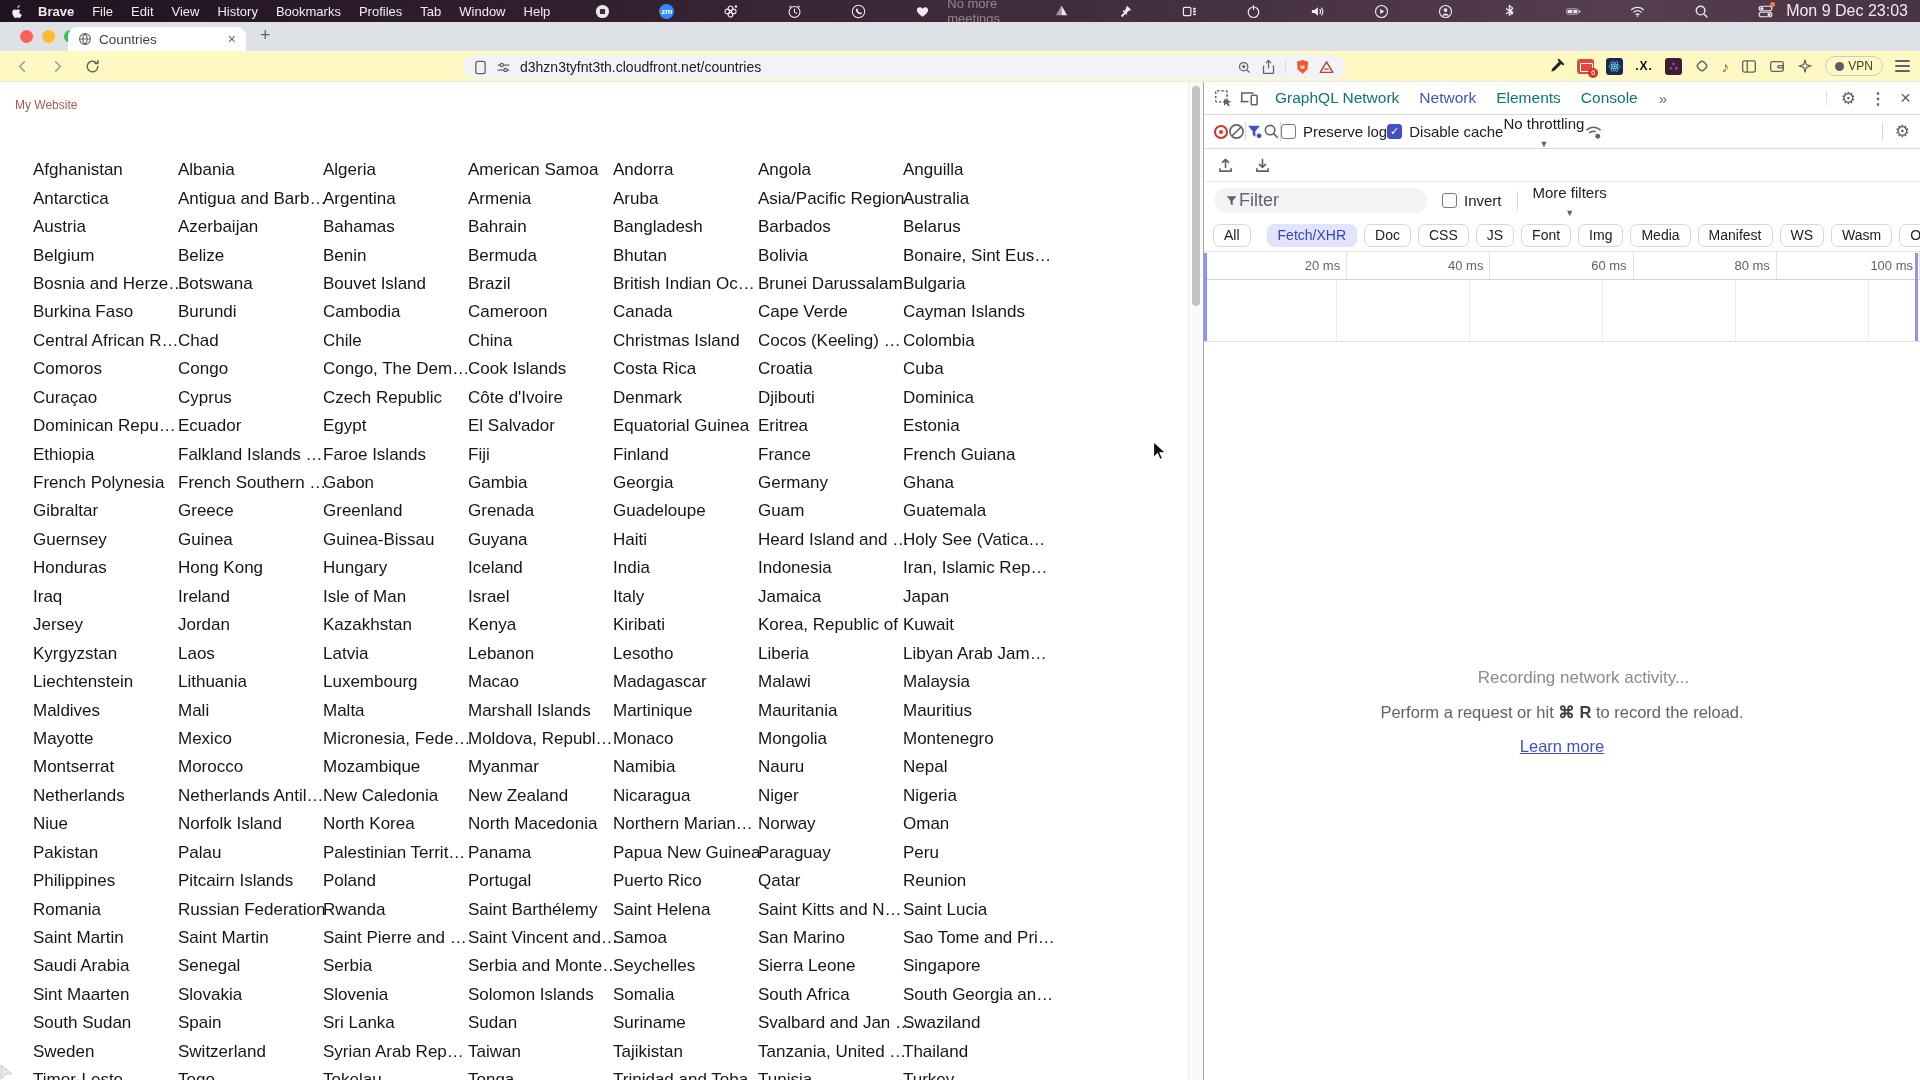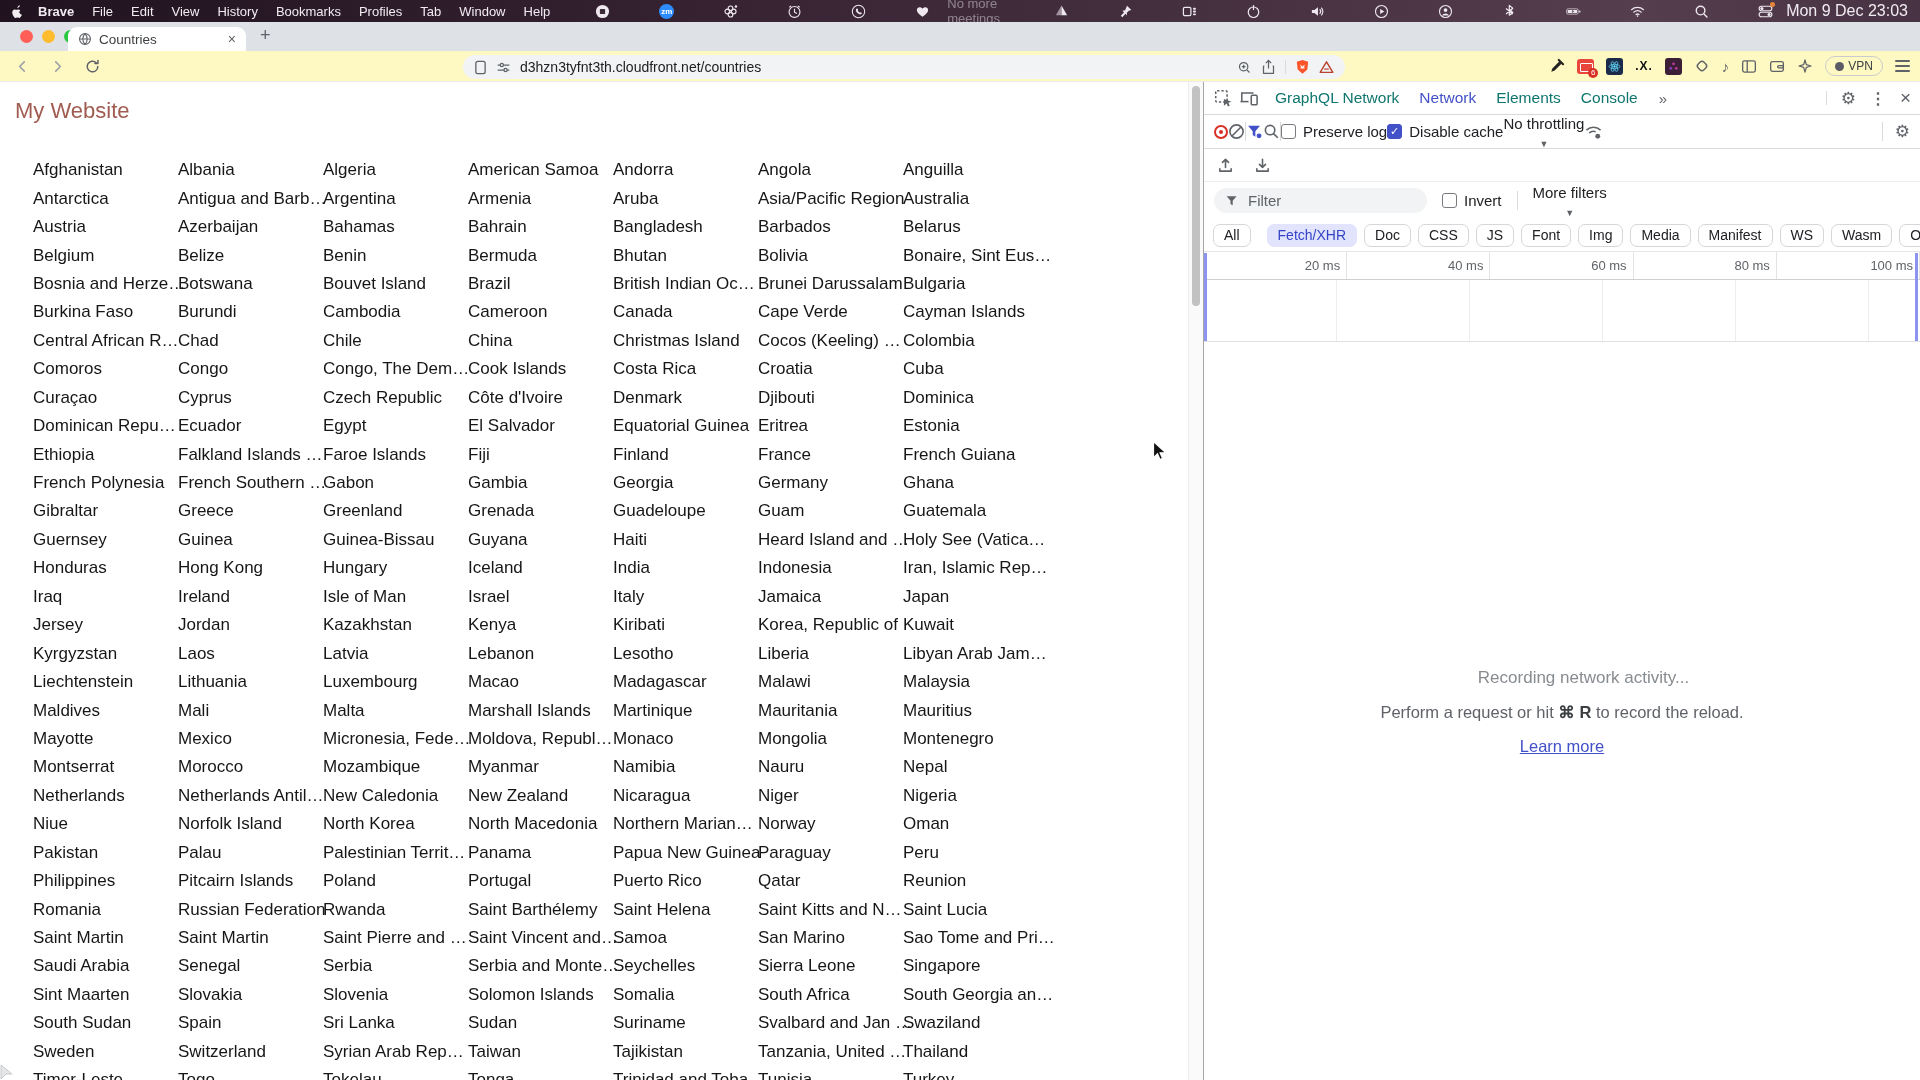--- a/index.html
+++ b/index.html
@@ -60,21 +60,21 @@
     align-items:center; justify-content:center; }
   .music-ic { font-size:15px; color:#5f6368; }
   .vpn-pill { display:flex; align-items:center; gap:4px; border:1.5px solid #c9cbce;
     border-radius:12px; padding:2px 9px; font-size:12px; color:#3c4043; }
   .vpn-dot { width:9px; height:9px; border-radius:50%; background:#5c5a66; }
   .burger { display:flex; flex-direction:column; gap:3px; }
   .burger i { width:15px; height:2px; background:#5f6368; border-radius:1px; }
 
   
   .page { position:absolute; left:0; top:82px; width:1188px; height:998px; background:#fff; overflow:hidden; }
-  .site-title { position:absolute; left:15px; top:16px; font-size:22px; font-weight:400; color:#a05c50; }
+  .site-title { position:absolute; left:15px; top:16px; font-size:12px; font-weight:400; color:#a05c50; }
   .countries { position:absolute; left:33px; top:74px; display:grid;
     grid-template-columns:repeat(7,145px); grid-auto-rows:28.45px; }
   .country { font-size:17px; color:#161616; white-space:nowrap; display:flex; align-items:center; }
   .page-scroll { position:absolute; left:1188px; top:82px; width:15px; height:998px;
     background:#fafafa; border-left:1px solid #ececec; }
   .page-scroll .thumb { position:absolute; left:3px; top:4px; width:8px; height:220px;
     background:#c2c2c2; border-radius:4px; }
 
   
   .devtools { position:absolute; left:1203px; top:82px; right:0; bottom:0; background:#fff;
@@ -99,21 +99,21 @@
   .chk.on { background:#4251c8; border-color:#4251c8; color:#fff; display:flex; align-items:center;
     justify-content:center; font-size:11px; }
   .chk-label { display:flex; align-items:center; gap:7px; }
   .throttle { display:flex; align-items:center; gap:7px;flex-direction:column; }
   .caret { font-size:9px; color:#5f6368; }
   .dt-controls .right { margin-left:auto; display:flex; align-items:center; gap:12px; }
 
   .dt-har { height:33px; border-bottom:1px solid #ececec; padding:0 13px; gap:20px; }
   .dt-filterrow { height:37px; padding:0 10px; gap:15px; font-size:15px; }
   .filter-pill { width:213px; height:25px; background:#f1f3f4; border-radius:13px; display:flex;
-    align-items:center; gap:9px; padding:0 11px; color:#5f6368; font-size:15px; }
+    align-items:center; padding:0 11px; color:#5f6368; font-size:18px; }
   .dt-chips { height:33px; border-bottom:1px solid #e6e6e6; padding:0 9px; gap:7px; }
   .chip { height:23px; padding:0 10px; border:1px solid #d5d7db; border-radius:7px; background:#fff;
     font-size:14px; color:#202124; display:flex; align-items:center; white-space:nowrap; }
   .chip.active { background:#e1e4fc; border-color:#e1e4fc; color:#3443c6; }
   .chip-div { width:1px; height:15px; background:#dadada; margin:0 1px; }
 
   .dt-ruler { height:28px; border-bottom:1px solid #cfcfcf; display:flex; position:relative; }
   .ruler-seg { width:160px; border-right:1px solid #e3e3e3; display:flex; align-items:center;
     justify-content:flex-end; padding-right:6px; font-size:13px; color:#5f6368; }
   .edge-mark { position:absolute; top:0; width:3px; height:88px; background:#8d93f0; }

